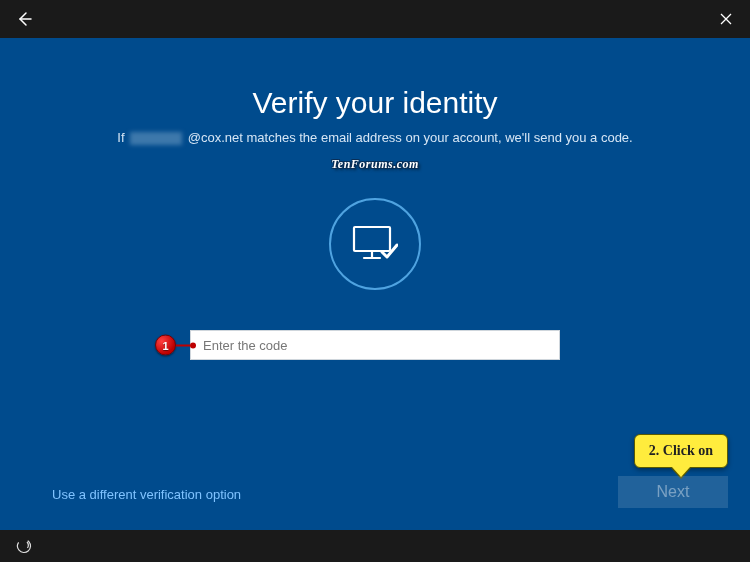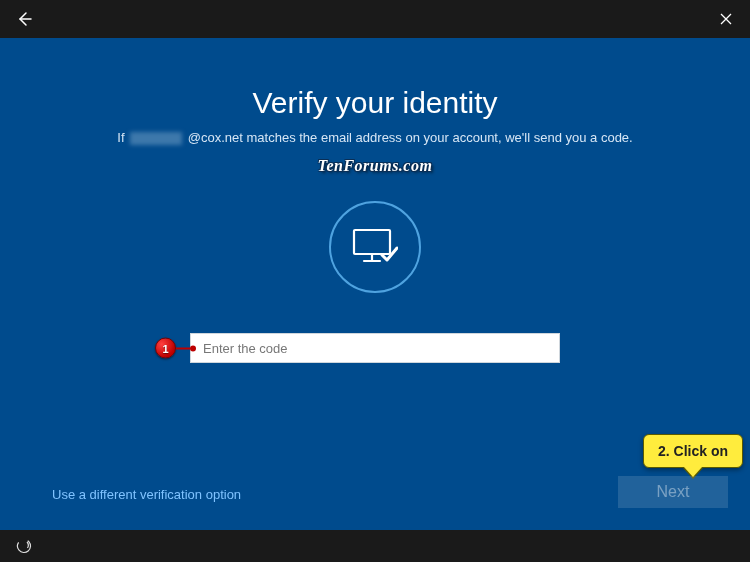--- a/index.html
+++ b/index.html
@@ -50,21 +50,21 @@
     width: 52px; height: 13px;
     background: #3d78ab;
     filter: blur(2px);
     vertical-align: middle;
     margin: 0 2px;
   }
 
   .watermark {
     margin-top: 8px;
     color: #fff;
-    font-size: 16px;
+    font-size: 12px;
     font-weight: 700;
     font-style: italic;
     font-family: Georgia, "Times New Roman", serif;
     text-shadow:
       -1px -1px 0 #0a2e55,
        1px -1px 0 #0a2e55,
       -1px  1px 0 #0a2e55,
        1px  1px 0 #0a2e55,
        2px 2px 3px rgba(0,0,0,0.6);
     letter-spacing: 0.5px;
@@ -140,29 +140,30 @@
     width: 110px; height: 32px;
     background: rgba(255,255,255,0.13);
     color: rgba(255,255,255,0.4);
     font-size: 16px;
     display: flex; align-items: center; justify-content: center;
     cursor: pointer;
   }
 
   .callout {
     position: absolute;
-    right: 7px; bottom: 62px;
+    right: 22px; bottom: 62px;
     background: #ffec3d;
     border: 1px solid #5a5a00;
     border-radius: 6px;
     padding: 8px 14px;
     font-size: 14px;
     font-weight: 700;
     color: #222;
     box-shadow: 0 2px 5px rgba(0,0,0,0.4);
+    font-family: Liberation Serif, serif;
   }
   .callout::after {
     content: "";
     position: absolute;
     bottom: -10px; left: 50%;
     transform: translateX(-50%);
     width: 0; height: 0;
     border-left: 9px solid transparent;
     border-right: 9px solid transparent;
     border-top: 10px solid #ffec3d;

